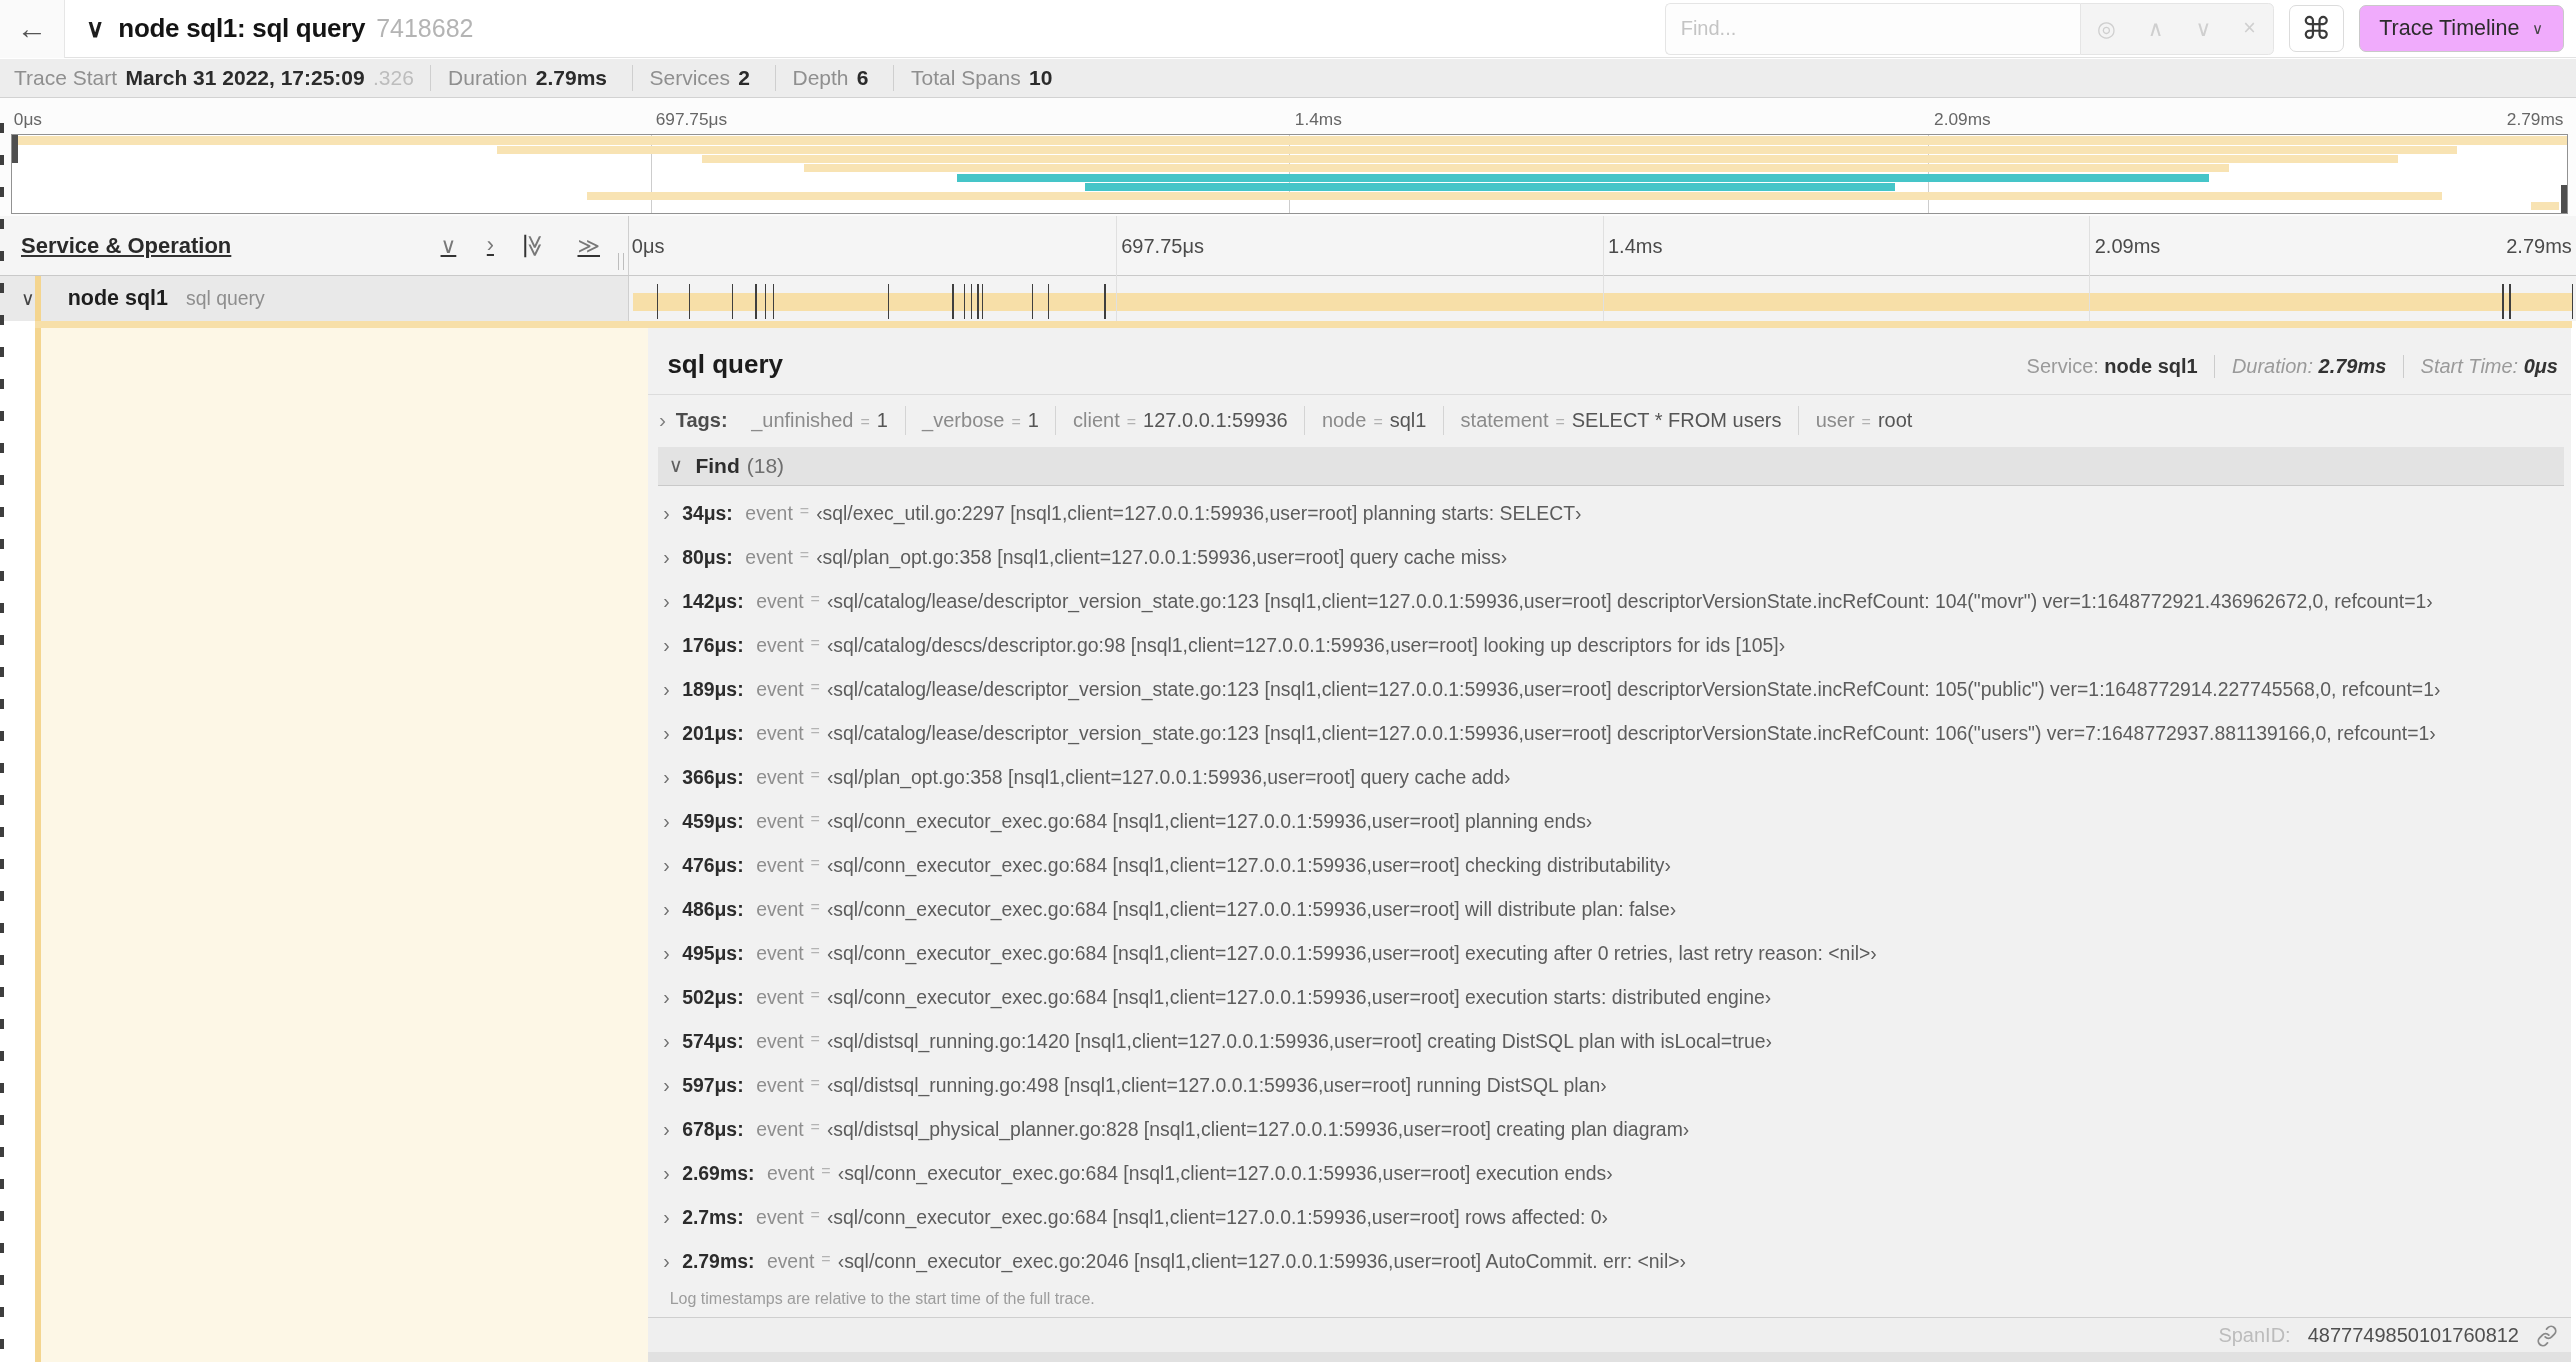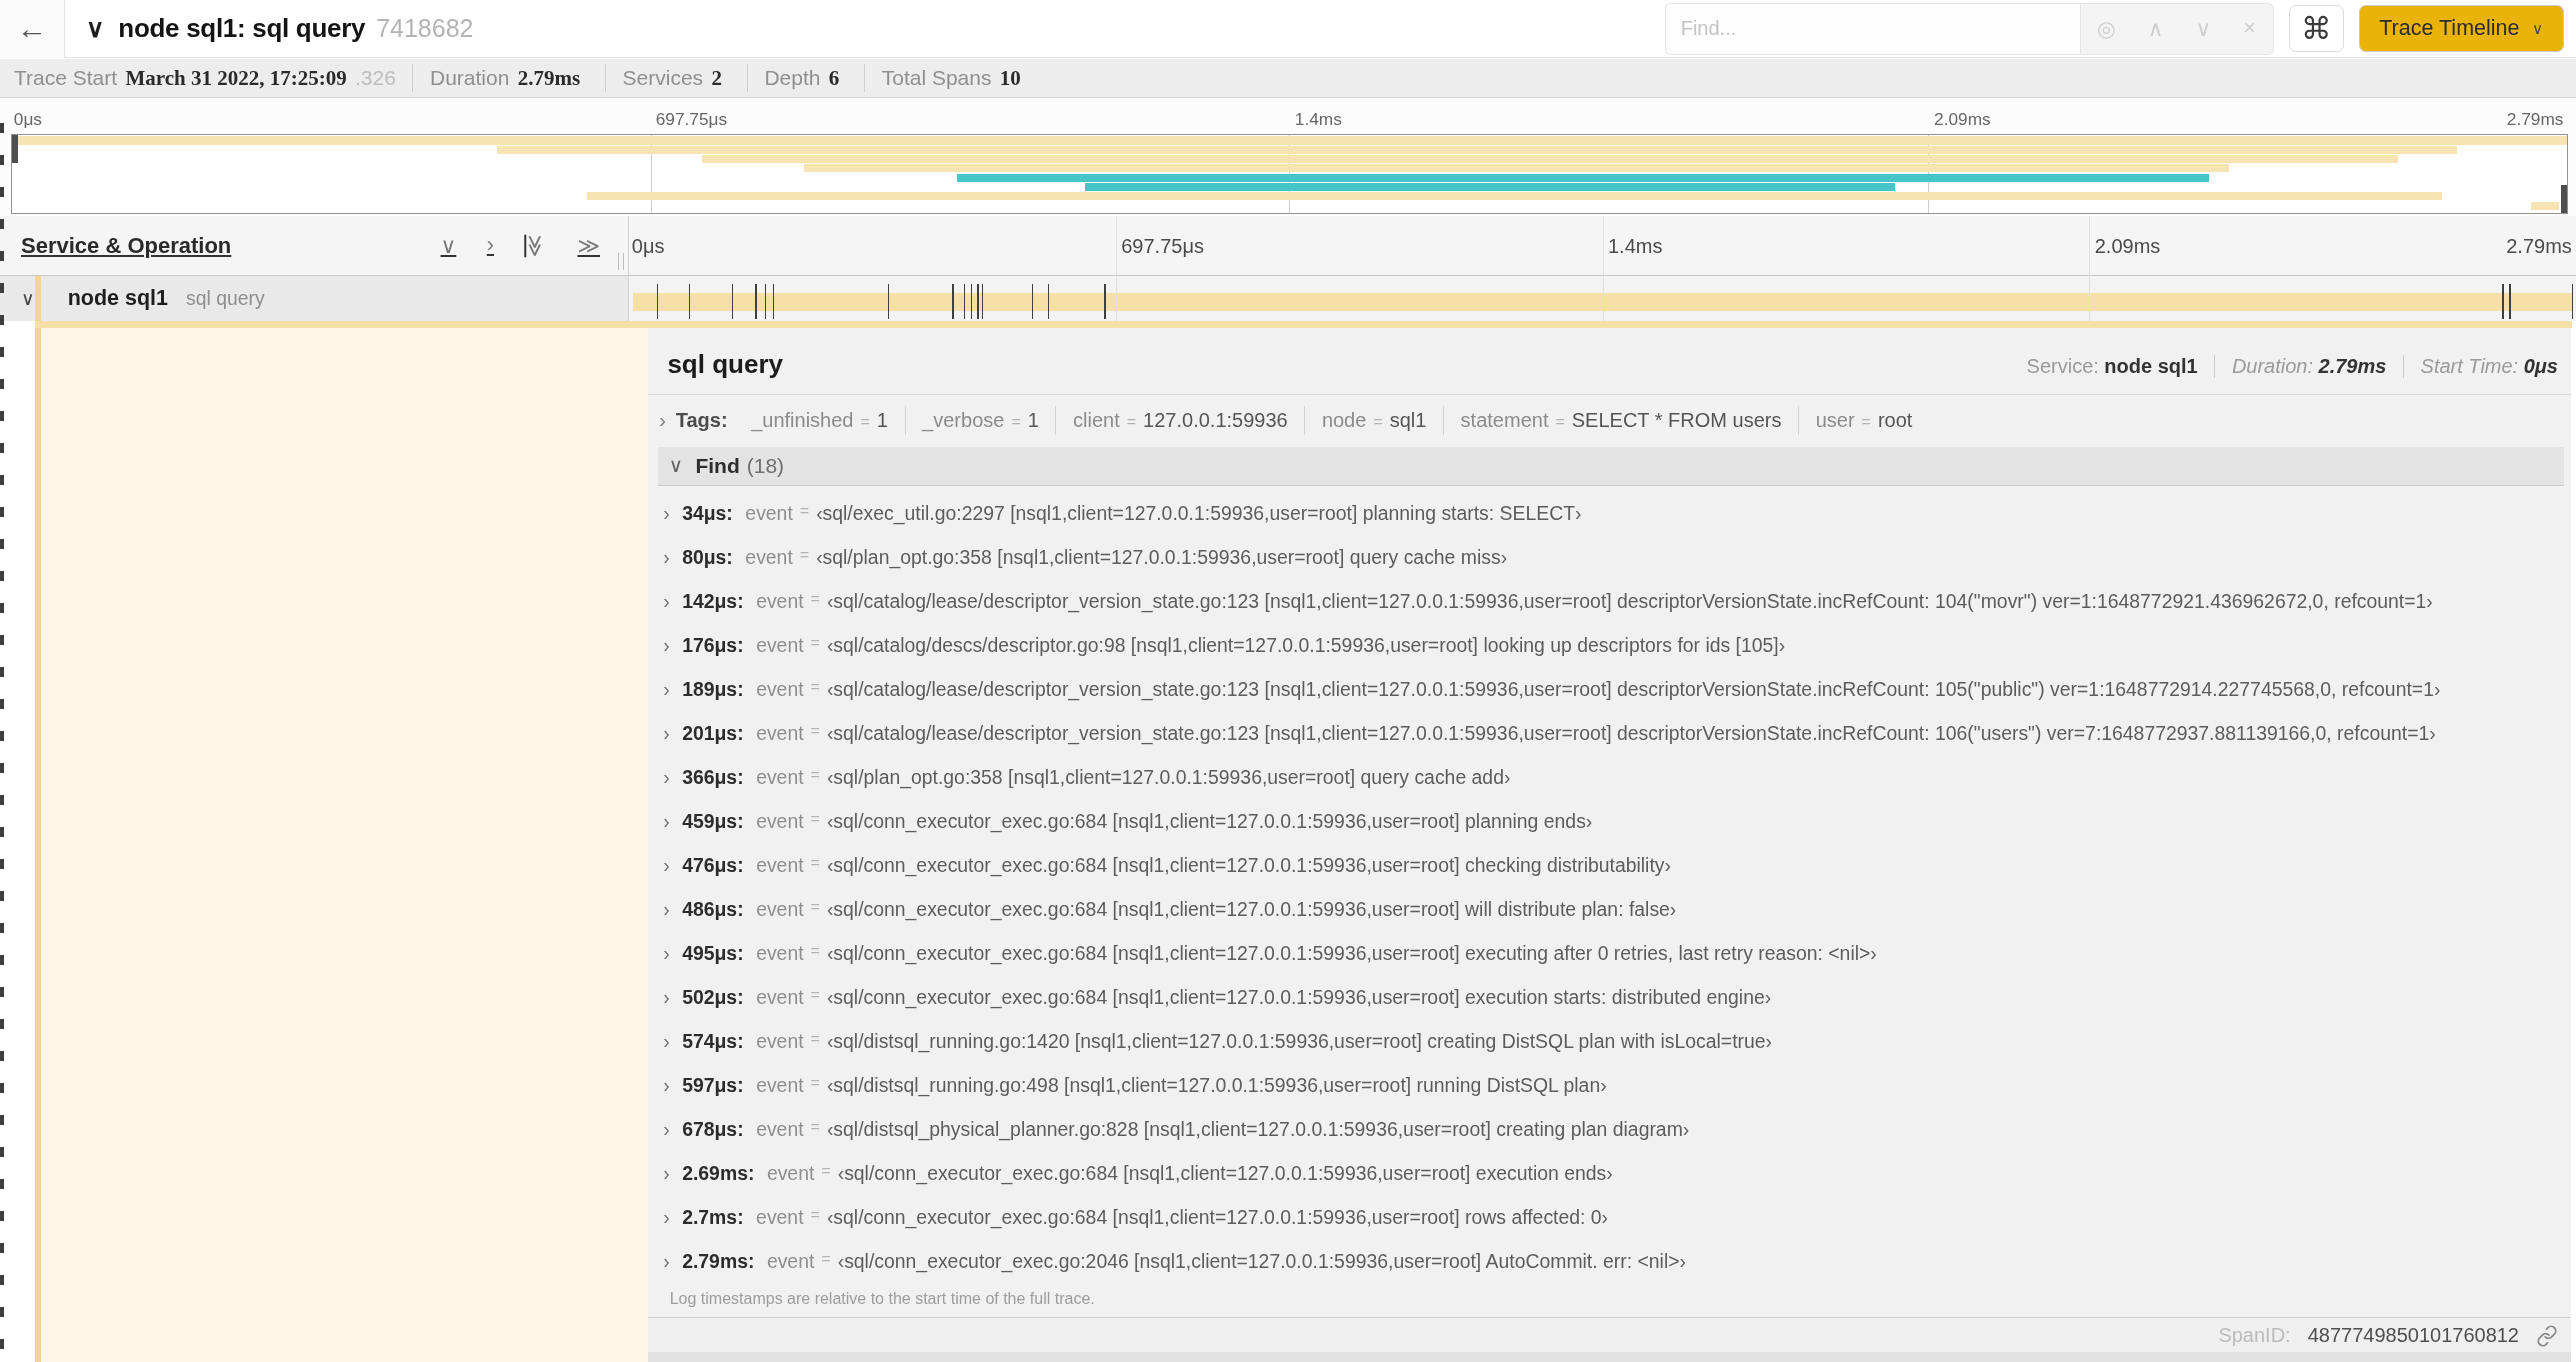--- a/index.html
+++ b/index.html
@@ -20,32 +20,32 @@
   .find-input { width:415px; border:0.7px solid #e5e5e5; border-right:none; border-radius:5.5px 0 0 5.5px;
     background:#fdfdfd; font-size:20px; color:#555; padding:0 15.2px; outline:none;
     font-family:"Liberation Sans", sans-serif; }
   .find-input::placeholder { color:#c4c4c4; }
   .find-suffix { display:flex; align-items:center; background:#f4f4f4; border:0.7px solid #e5e5e5;
     border-radius:0 5.5px 5.5px 0; padding:0 16.6px; gap:32px; color:#cfcfcf; font-size:21.5px; }
   .find-suffix span { cursor:pointer; }
   .kbd-btn { width:55px; height:47px; border:0.7px solid #dcdcdc; border-radius:7px; background:#fff;
     display:flex; align-items:center; justify-content:center; font-size:30.5px; color:#3a3a3a;
     margin-right:15.2px; cursor:pointer; }
-  .view-btn { height:47px; border:0.7px solid #c9c9c9; border-radius:7px; background:#eab308;
+  .view-btn { height:47px; border:0.7px solid #c9c9c9; border-radius:7px; background:#f0abfc;
     display:flex; align-items:center; padding:0 19.4px; gap:12.5px; font-size:21.5px; color:#2c2c2c;
     margin-right:12.5px; cursor:pointer; }
   .view-chevron { font-size:15.2px; color:#444; }
 
   
   .summary-bar { position:absolute; top:59px; left:0; right:0; height:39px; background:#ededed;
     border-bottom:0.7px solid #d2d2d2; display:flex; align-items:center; padding-left:14px; font-size:21px; }
   .summary-item { display:flex; align-items:baseline; gap:8.3px; padding:1.4px 0; }
   .summary-item + .summary-item { border-left:1.4px solid #cfcfcf; padding-left:16.6px; margin-left:16.6px; }
   .summary-label { color:#8f8f8f; }
-  .summary-value { font-weight:700; color:#2b2b2b;font-family:Liberation Serif, serif; }
+  .summary-value { font-weight:700; color:#2b2b2b; }
   .summary-suffix { color:#bdbdbd; }
 
   
   .minimap-section { position:absolute; top:98px; left:0; right:0; height:118px; background:#fcfcfc; }
   .minimap-labels { position:absolute; top:11px; left:11px; right:8.3px; height:22px;
     font-size:17.3px; color:#666; }
   .minimap-labels span { position:absolute; white-space:nowrap; }
   .minimap-canvas { position:absolute; left:11px; right:8.3px; top:36px; bottom:2.1px;
     background:#fff; border:1.4px solid #929292; cursor:crosshair; }
   .mm-grid { position:absolute; top:0; bottom:0; width:0.7px; background:#cdcdcd; }

